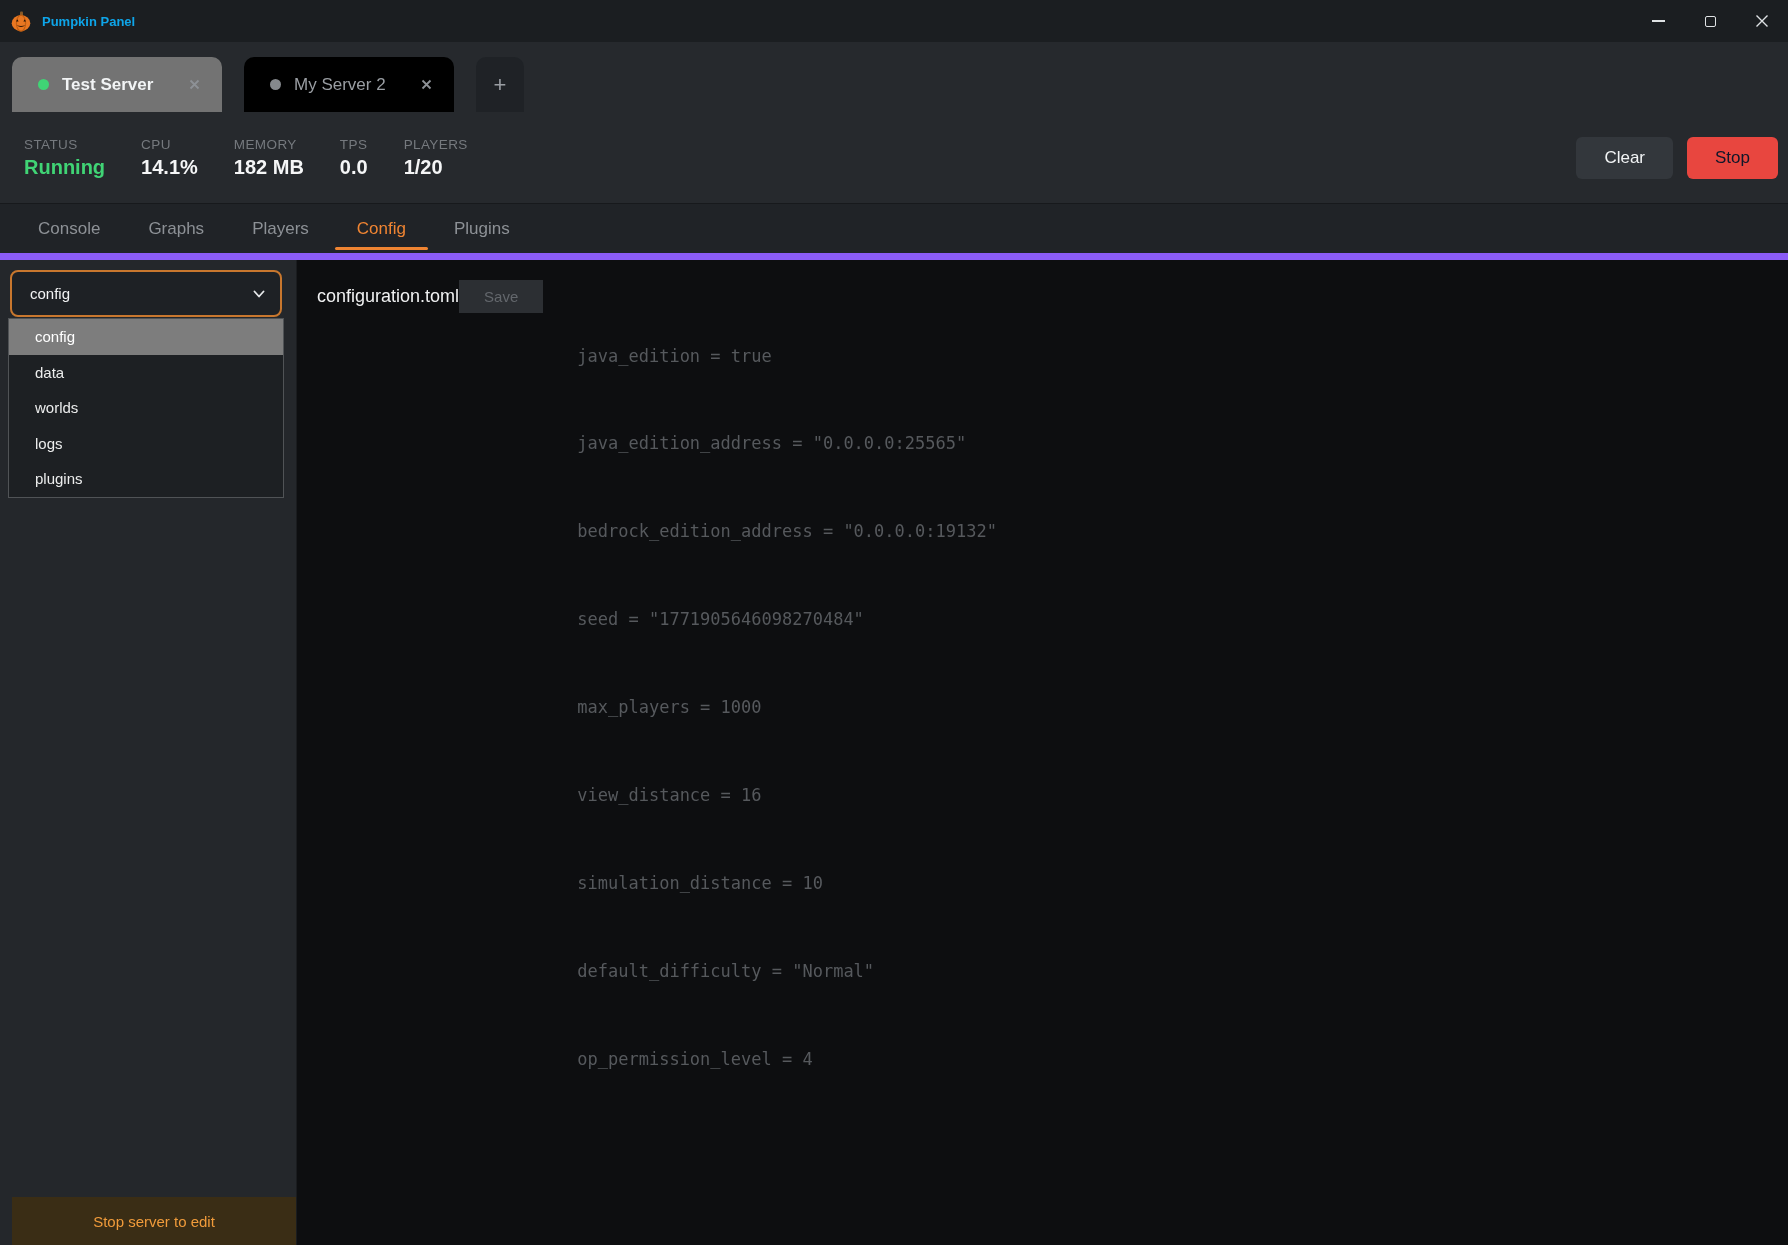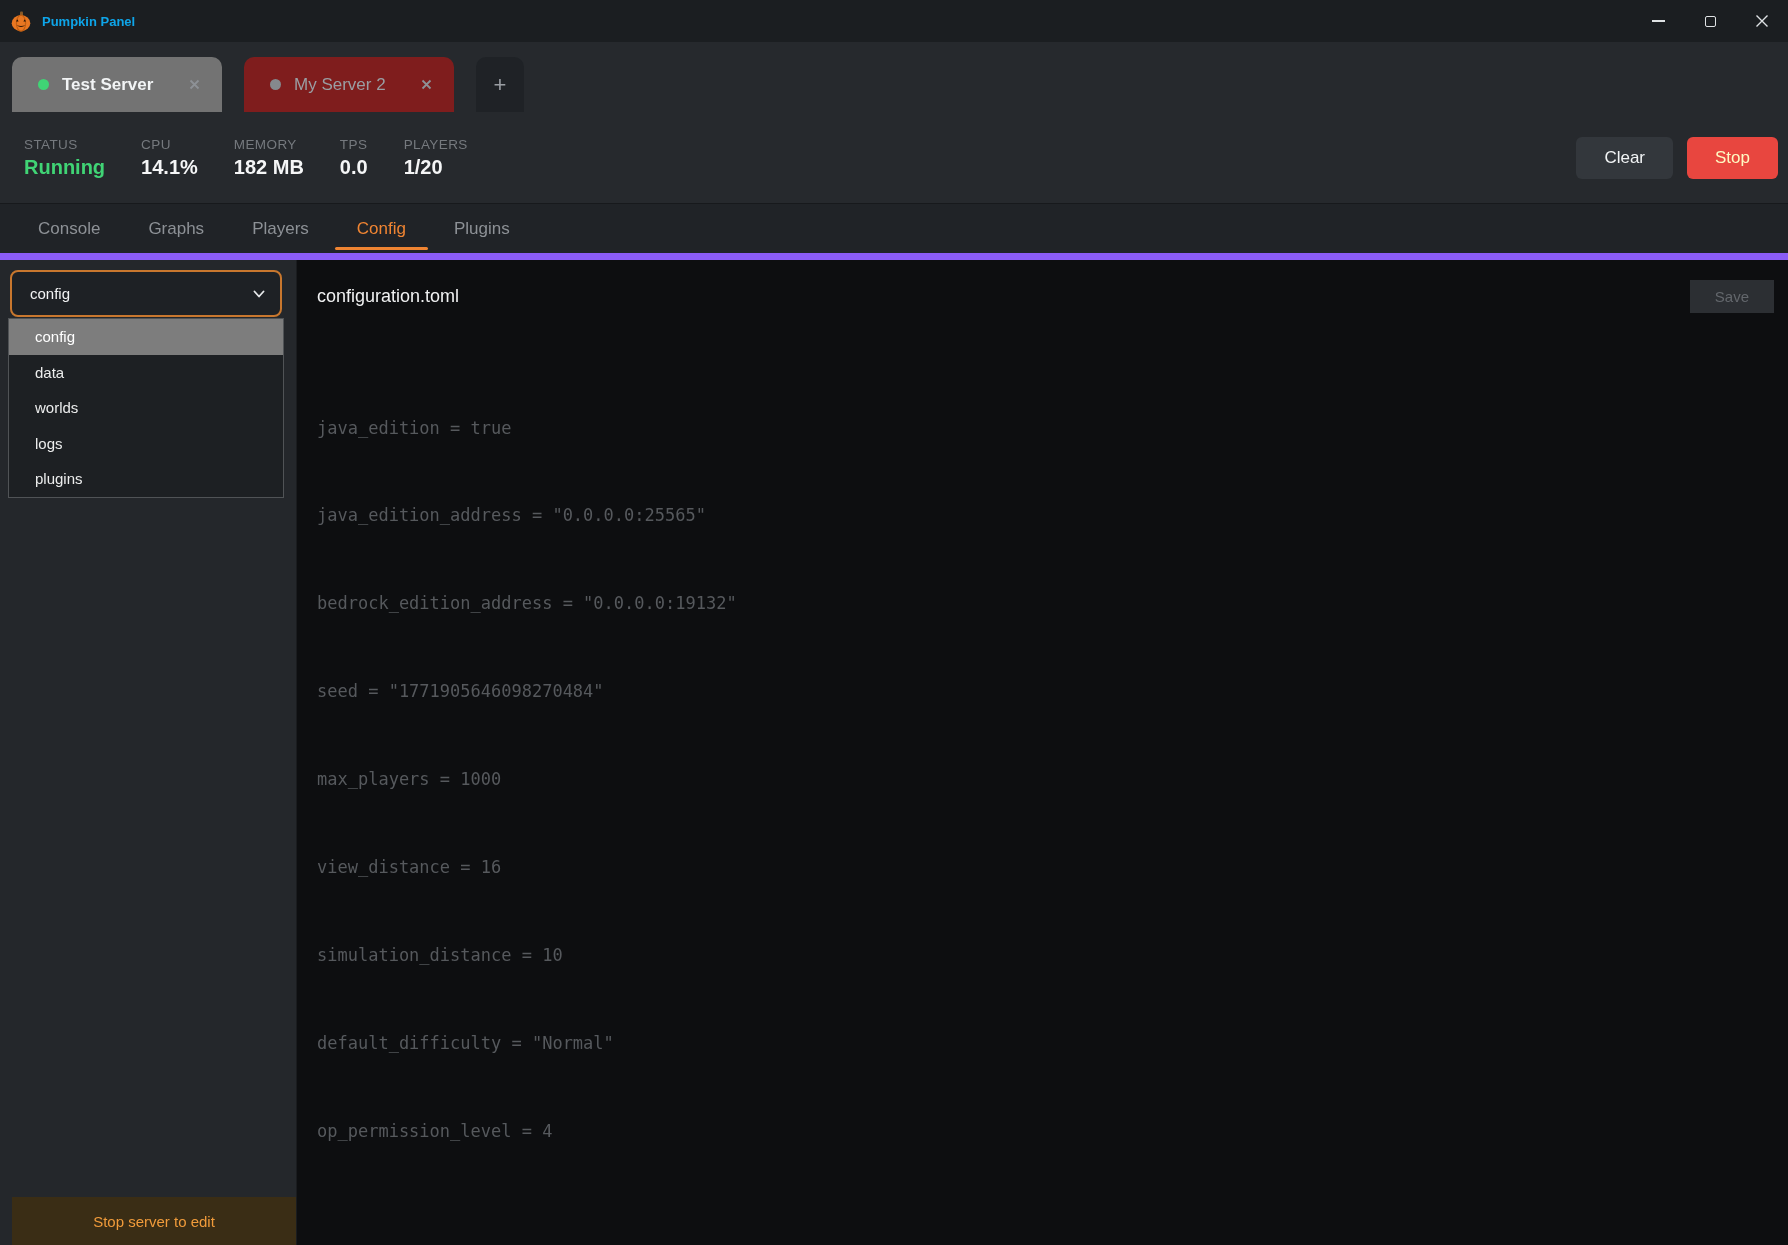--- a/index.html
+++ b/index.html
@@ -14,52 +14,52 @@
   .titlebar{height:42px;background:var(--chrome);display:flex;align-items:center;}
   .titlebar .appicon{margin:0 10px 0 10px;display:flex;align-items:center;}
   .titlebar .apptitle{color:#0ea5e9;font-size:13px;font-weight:bold;}
   .win-controls{margin-left:auto;display:flex;height:100%;}
   .win-btn{width:52px;height:100%;display:flex;align-items:center;justify-content:center;background:transparent;border:0;cursor:default;}
   .glyph-min{display:block;width:13px;height:1.5px;background:#dfe2e4;}
   .glyph-max{display:block;width:11px;height:11px;border:1.5px solid #dfe2e4;border-radius:2px;}
   .tabstrip{height:70px;background:var(--strip);display:flex;align-items:flex-end;padding-left:12px;gap:22px;}
   .server-tab{height:55px;width:210px;border-radius:10px 10px 0 0;display:flex;align-items:center;padding:0 18px 0 26px;gap:13px;}
   .server-tab.active{background:#737373;}
-  .server-tab.inactive{background:#7f1d1d;}
+  .server-tab.inactive{background:#000000;}
   .server-tab .dot{width:11px;height:11px;border-radius:50%;flex:0 0 auto;}
   .dot-green{background:var(--green);}
   .dot-gray{background:#85898d;}
   .server-tab .tab-label{font-size:17px;font-weight:600;color:#f2f4f5;flex:1;white-space:nowrap;}
   .server-tab.inactive .tab-label{color:#9a9ea3;font-weight:400;}
   .tab-close{background:none;border:0;display:flex;align-items:center;justify-content:center;width:20px;height:20px;}
   .tab-close svg{stroke:#8d9196;}
   .tab-add{height:55px;width:48px;border-radius:10px 10px 0 0;background:#1f2226;border:0;color:#9a9ea3;font-size:22px;display:flex;align-items:center;justify-content:center;}
   .statusbar{height:91px;background:var(--strip);display:flex;align-items:center;padding:0 10px 0 24px;gap:36px;}
   .stat{display:flex;flex-direction:column;gap:4px;}
   .stat-label{font-size:13.5px;color:#75797e;letter-spacing:.4px;}
   .stat-value{font-size:20px;font-weight:700;color:#f5f6f7;white-space:nowrap;}
   .stat-value.green{color:var(--green);}
   .status-actions{margin-left:auto;display:flex;gap:14px;}
   .btn{border:0;border-radius:6px;font-size:17px;height:42px;padding:0 28px;font-family:"Liberation Sans",sans-serif;}
   .btn-clear{background:#33373c;color:#f2f4f5;}
-  .btn-stop{background:var(--red);color:#fef9c3;}
+  .btn-stop{background:var(--red);color:#0f172a;}
   .navbar{height:57px;background:var(--navrow);border-top:1px solid #17191c;border-bottom:7px solid #8b5cf6;display:flex;align-items:stretch;padding-left:16px;gap:4px;}
   .nav-item{position:relative;background:none;border:0;padding:0 22px;font-size:17px;color:#8d9196;display:flex;align-items:center;font-family:"Liberation Sans",sans-serif;}
   .nav-item.active{color:var(--accent);}
   .nav-item.active::after{content:"";position:absolute;left:0;right:0;bottom:3px;height:3px;border-radius:2px;background:var(--accent);}
   .main{display:flex;height:985px;}
   .sidebar{position:relative;width:296px;background:var(--sidebar);flex:0 0 auto;}
   .file-select{position:absolute;top:10px;left:10px;width:272px;height:47px;background:#1e2125;border:2px solid var(--select-border);border-radius:8px;display:flex;align-items:center;padding:0 14px 0 18px;cursor:default;}
   .file-select .sel-value{color:#f2f3f4;font-size:15px;flex:1;text-align:left;}
   .dropdown{position:absolute;top:58px;left:8px;width:276px;background:#1d2023;border:1px solid #505356;z-index:5;}
   .dd-option{height:35.5px;line-height:35.5px;padding-left:26px;font-size:15px;color:#eceded;cursor:default;}
   .dd-option.highlighted{background:#7d7d7d;color:#ffffff;}
   .sidebar-warning{position:absolute;left:12px;right:0;bottom:0;height:48px;background:var(--warn-bg);display:flex;align-items:center;justify-content:center;}
   .sidebar-warning span{color:var(--warn-text);font-size:15px;}
-  .editor{flex:1;background:var(--editorbg);border-left:1px solid #1a1c1f;display:flex;flex-direction:column;}
+  .editor{flex:1;background:var(--editorbg);border-left:1px solid #1a1c1f;display:flex;flex-direction:row;}
   .editor-header{height:72px;display:flex;align-items:center;padding:0 10px 0 20px;flex:0 0 auto;}
   .filename{color:#f0f1f2;font-size:18px;}
   .btn-save{margin-left:auto;background:#2c2f33;color:#63676c;border:0;border-radius:0;font-size:15px;height:33px;padding:0 25px;margin-right:4px;font-family:"Liberation Sans",sans-serif;}
   .code{padding:23px 0 0 20px;font-family:"DejaVu Sans Mono","Liberation Mono",monospace;font-size:17px;line-height:29.3px;color:var(--code);white-space:pre;}
 </style>
 </head>
 <body>
 
 <div class="titlebar">
   <span class="appicon">

